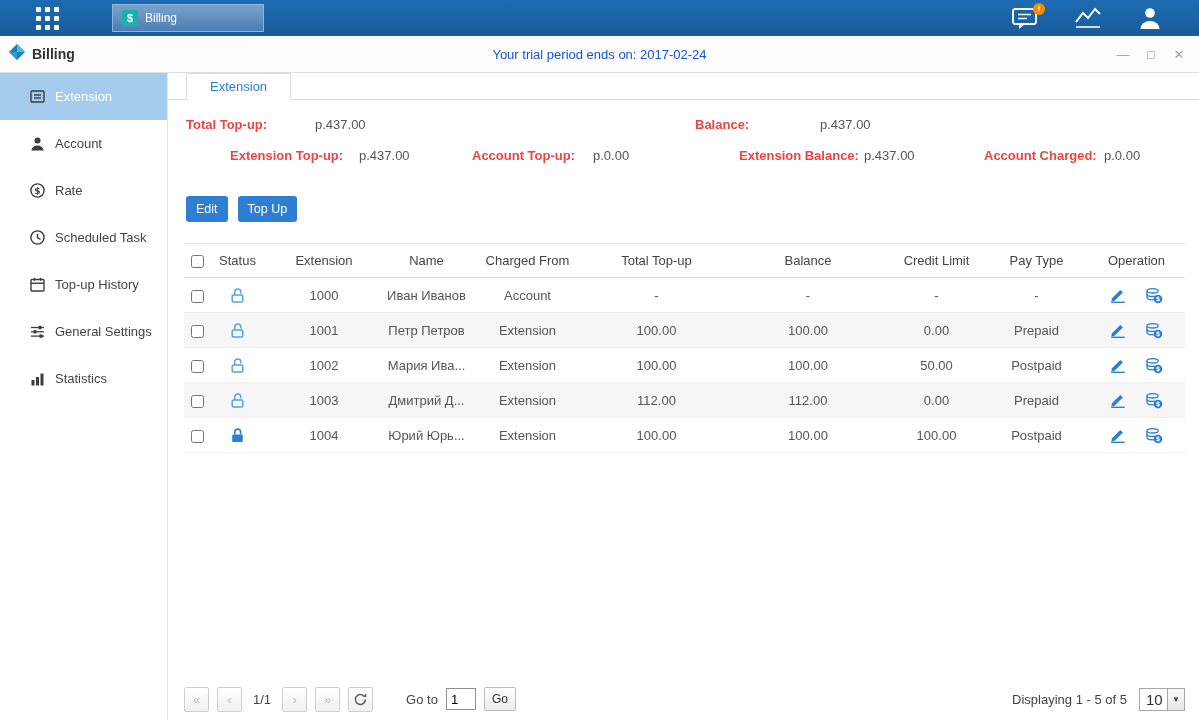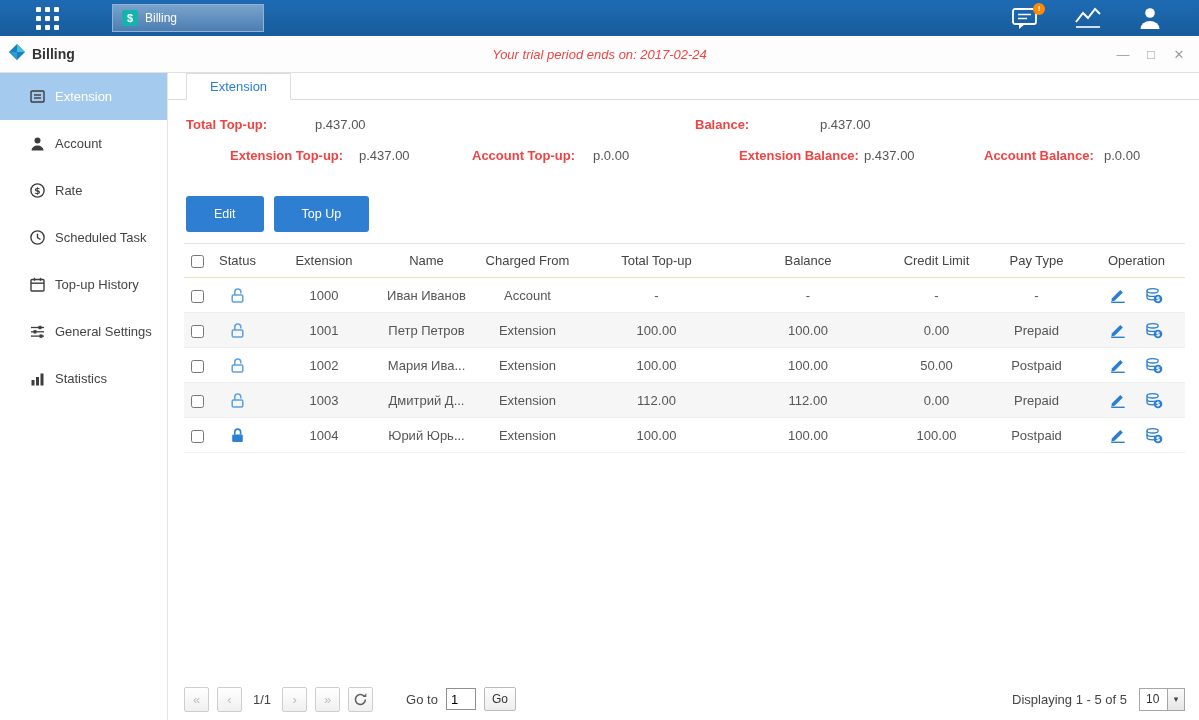--- a/index.html
+++ b/index.html
@@ -39,21 +39,21 @@
     display:flex; align-items:center; justify-content:center;
   }
 
   
   .titlebar {
     height:37px; background:#fdfdfd; border-bottom:1px solid #e0e0e0;
     display:flex; align-items:center; position:relative;
   }
   .trial {
     position:absolute; left:0; right:0; text-align:center;
-    color:#ef4444; font-size:13px; pointer-events:none;font-style:italic;
+    color:#1d4ed8; font-size:13px; pointer-events:none;
   }
   .title-left { display:flex; align-items:center; gap:6px; margin-left:8px; z-index:1; }
   .title-left .name { font-weight:bold; font-size:14px; color:#333; }
   .win-controls { position:absolute; right:12px; display:flex; gap:12px; color:#9d9d9d; font-size:13px; }
   .win-controls span { width:16px; text-align:center; cursor:pointer; }
 
   
   .workspace { display:flex; height:647px; }
   .sidebar { width:168px; flex:none; border-right:1px solid #e5e5e5; background:#fff; }
   .side-item {
@@ -79,22 +79,22 @@
   .summary .val { position:absolute; color:#555; white-space:nowrap; }
   .r1 { top:17px; } .r2 { top:48px;margin-left:44px; }
   .ca-l { left:18px; }  .ca-v { left:147px; }
   .cb-l { left:260px; } .cb-v { left:381px; }
   .cc-l { left:527px; } .cc-v { left:652px; }
   .cd-l { left:772px; } .cd-v { left:892px; }
 
   
   .actions { height:27px; padding-left:18px; display:flex; gap:10px; }
   .btn {
-    height:36px; border:none; border-radius:3px; cursor:pointer;
-    background:#2e7fd2; color:#fff; font-size:12.5px; padding:0 28px;
+    height:26px; border:none; border-radius:3px; cursor:pointer;
+    background:#2e7fd2; color:#fff; font-size:12.5px; padding:0 10px;
     font-family:"Liberation Sans", sans-serif;
   }
 
   
   .table-wrap { margin:20px 0 0 16px; width:1001px; }
   table { border-collapse:collapse; width:1001px; table-layout:fixed; font-size:13px; color:#555; }
   thead th {
     height:34px; font-weight:normal; color:#444; text-align:center; font-size:13px;
     border-top:1px solid #e4e4e4; border-bottom:1px solid #e8dfbe;
   }
@@ -118,21 +118,21 @@
   }
   .page-info { margin:0 3px; color:#444; }
   .goto-label { margin-left:25px; }
   .goto { width:30px; height:22px; border:1px solid #8f8f8f; font-size:13px; padding:0 4px; }
   .go-btn {
     height:24px; padding:0 7px; border:1px solid #bbb; border-radius:2px;
     background:linear-gradient(#fff,#ededed); font-size:12px; color:#333; cursor:pointer;
   }
   .pag-right { margin-left:auto; display:flex; align-items:center; gap:12px; }
   .pagesize { display:flex; height:23px; border:1px solid #a6a6a6; background:#fff; cursor:pointer; }
-  .pagesize .num { width:27px; display:flex; align-items:center; padding-left:6px; font-size:12px; color:#333; }
+  .pagesize .num { width:27px; display:flex; align-items:center; padding-left:6px; font-size:15px; color:#333; }
   .pagesize .arrow {
     width:17px; border-left:1px solid #a6a6a6; font-size:9px; color:#444;
     background:linear-gradient(#fafafa,#e6e6e6); display:flex; align-items:center; justify-content:center;
   }
 </style>
 </head>
 <body>
 
 <div class="app">
 
@@ -283,21 +283,21 @@
         <span class="val r1 ca-v">p.437.00</span>
         <span class="lbl r1 cc-l">Balance:</span>
         <span class="val r1 cc-v">p.437.00</span>
 
         <span class="lbl r2 ca-l">Extension Top-up:</span>
         <span class="val r2 ca-v">p.437.00</span>
         <span class="lbl r2 cb-l">Account Top-up:</span>
         <span class="val r2 cb-v">p.0.00</span>
         <span class="lbl r2 cc-l">Extension Balance:</span>
         <span class="val r2 cc-v">p.437.00</span>
-        <span class="lbl r2 cd-l">Account Balance:</span>
+        <span class="lbl r2 cd-l">Account Charged:</span>
         <span class="val r2 cd-v">p.0.00</span>
       </div>
 
       <div class="actions">
         <button class="btn">Edit</button>
         <button class="btn">Top Up</button>
       </div>
 
       <div class="table-wrap">
         <table>

